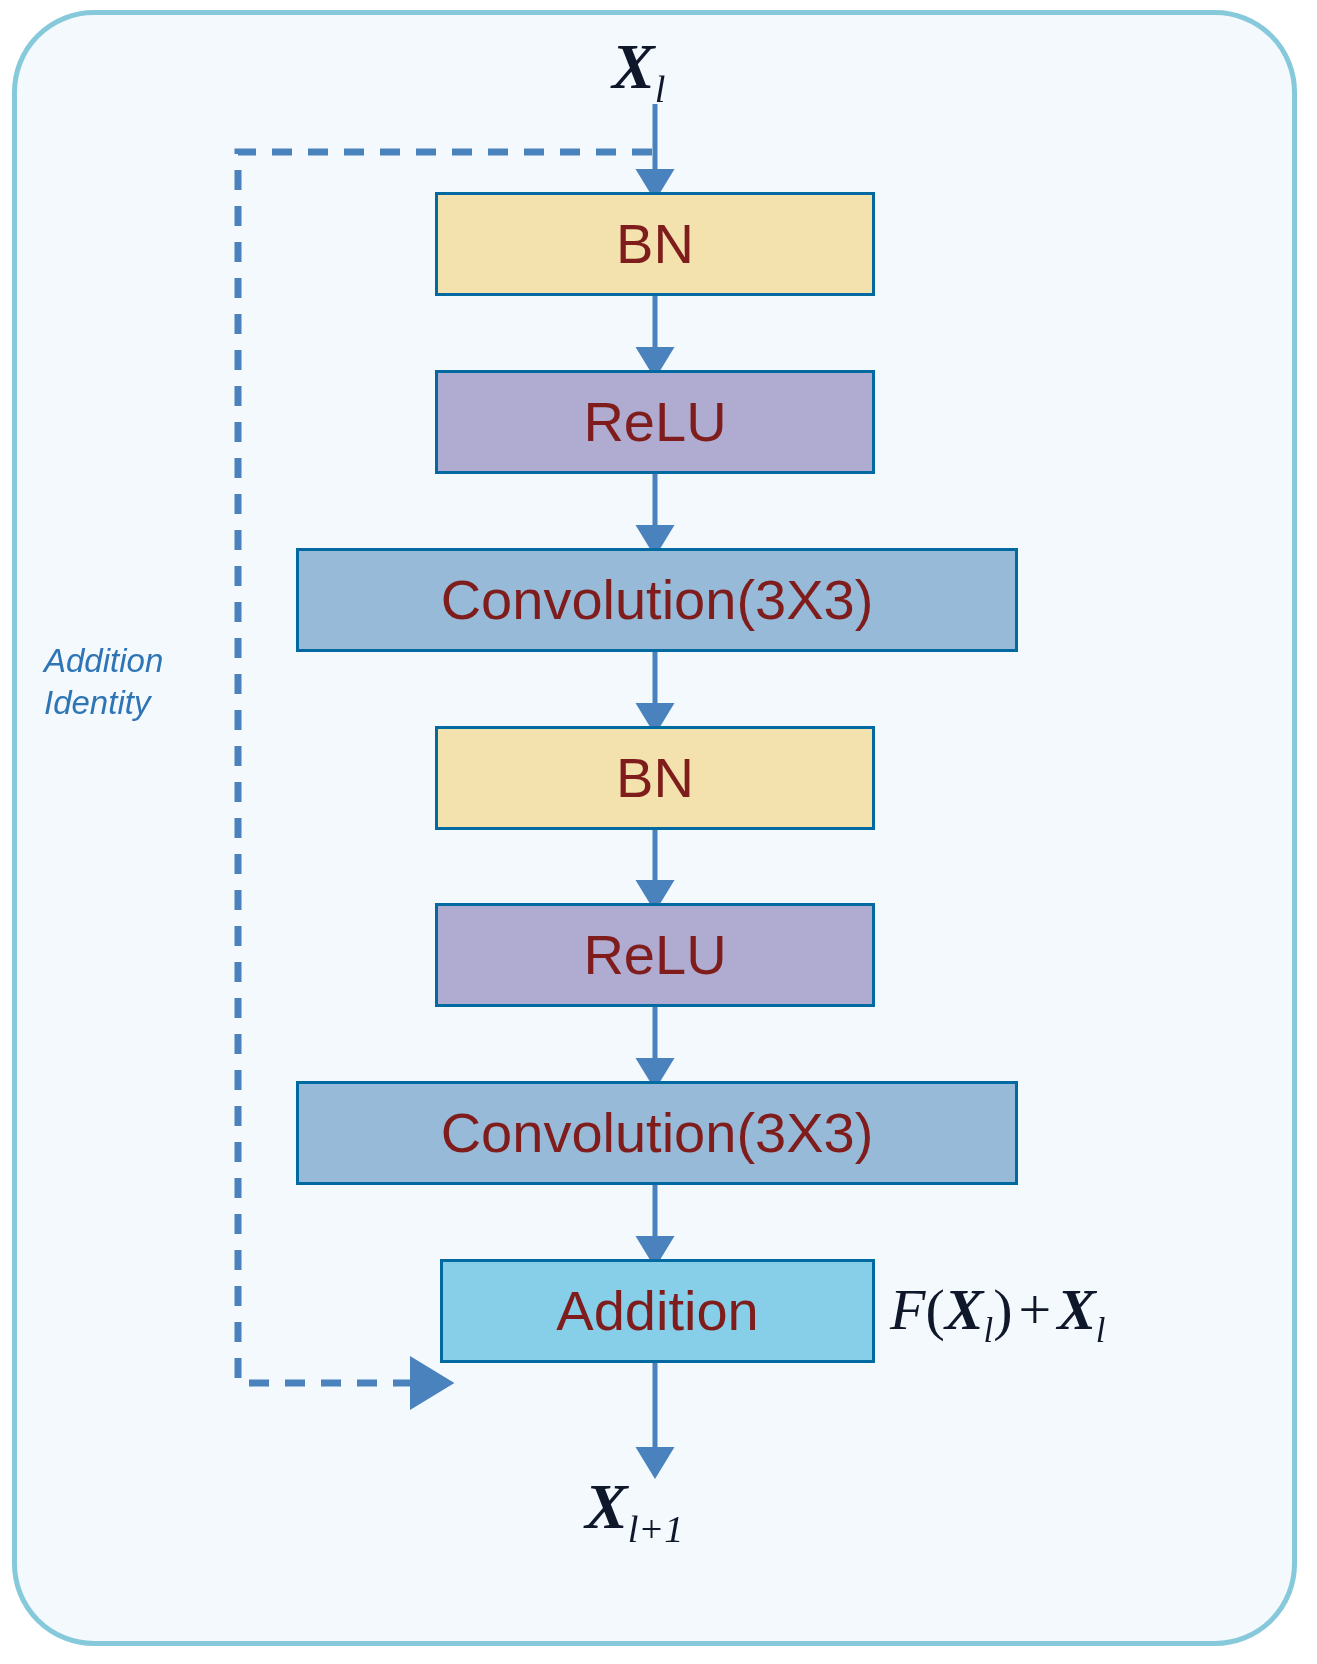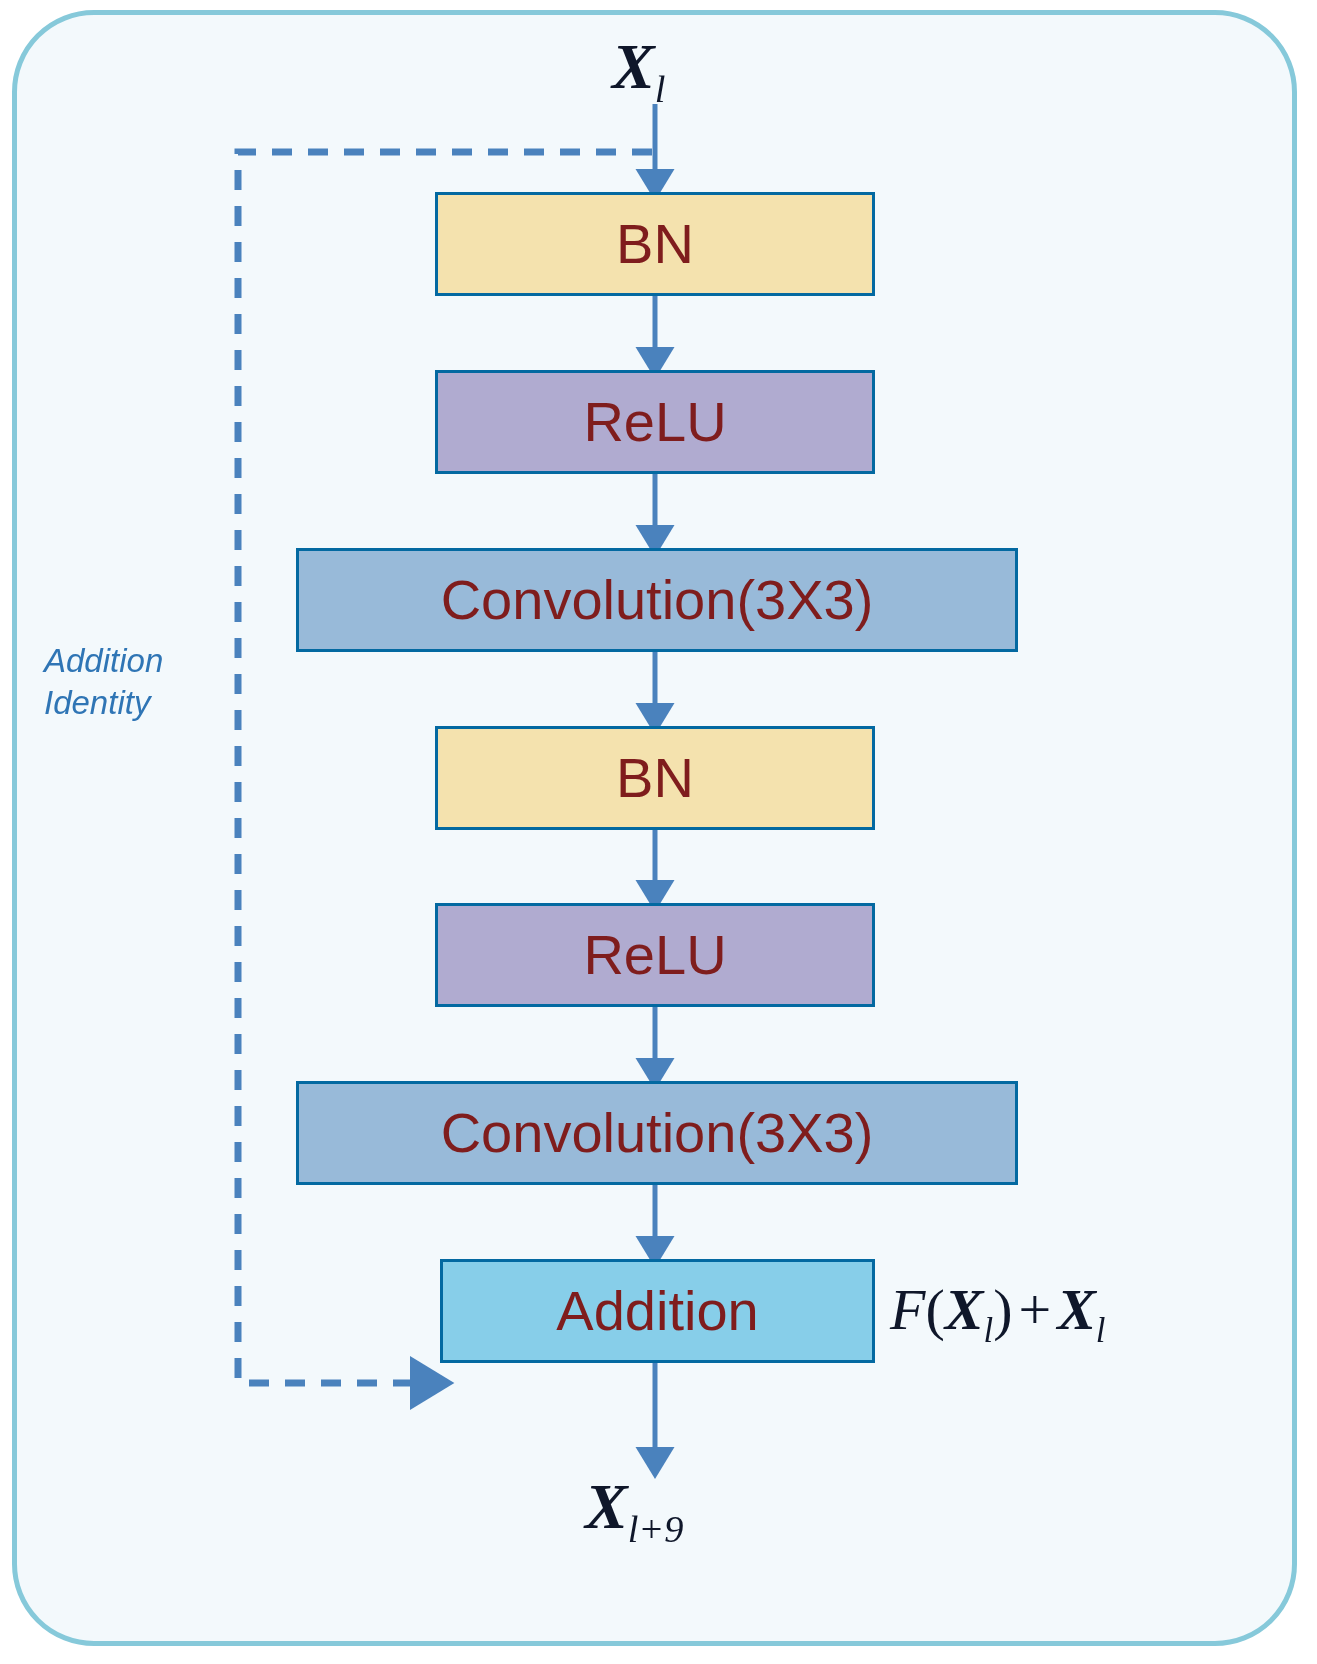--- a/index.html
+++ b/index.html
@@ -140,16 +140,16 @@
 
   <div class="node-box" style="left:296px; top:1081px; width:722px; height:104px; background:#98bad9; font-size:56px;">Convolution(3X3)</div>
 
   <div class="node-box" style="left:440px; top:1259px; width:435px; height:104px; background:#87cee9; font-size:56px;">Addition</div>
 
   <div class="lbl-math" style="left:890px; top:1276px; font-size:58px;">
     <span class="fn">F</span><span class="op">(</span><span class="var">X</span><span class="sub">l</span><span class="op">)</span><span class="op" style="padding:0 6px;">+</span><span class="var">X</span><span class="sub">l</span>
   </div>
 
   <div class="lbl-math" style="left:585px; top:1470px; font-size:64px;">
-    <span class="var">X</span><span class="sub">l+9</span>
+    <span class="var">X</span><span class="sub">l+1</span>
   </div>
 
 </div>
 
 </body></html>

